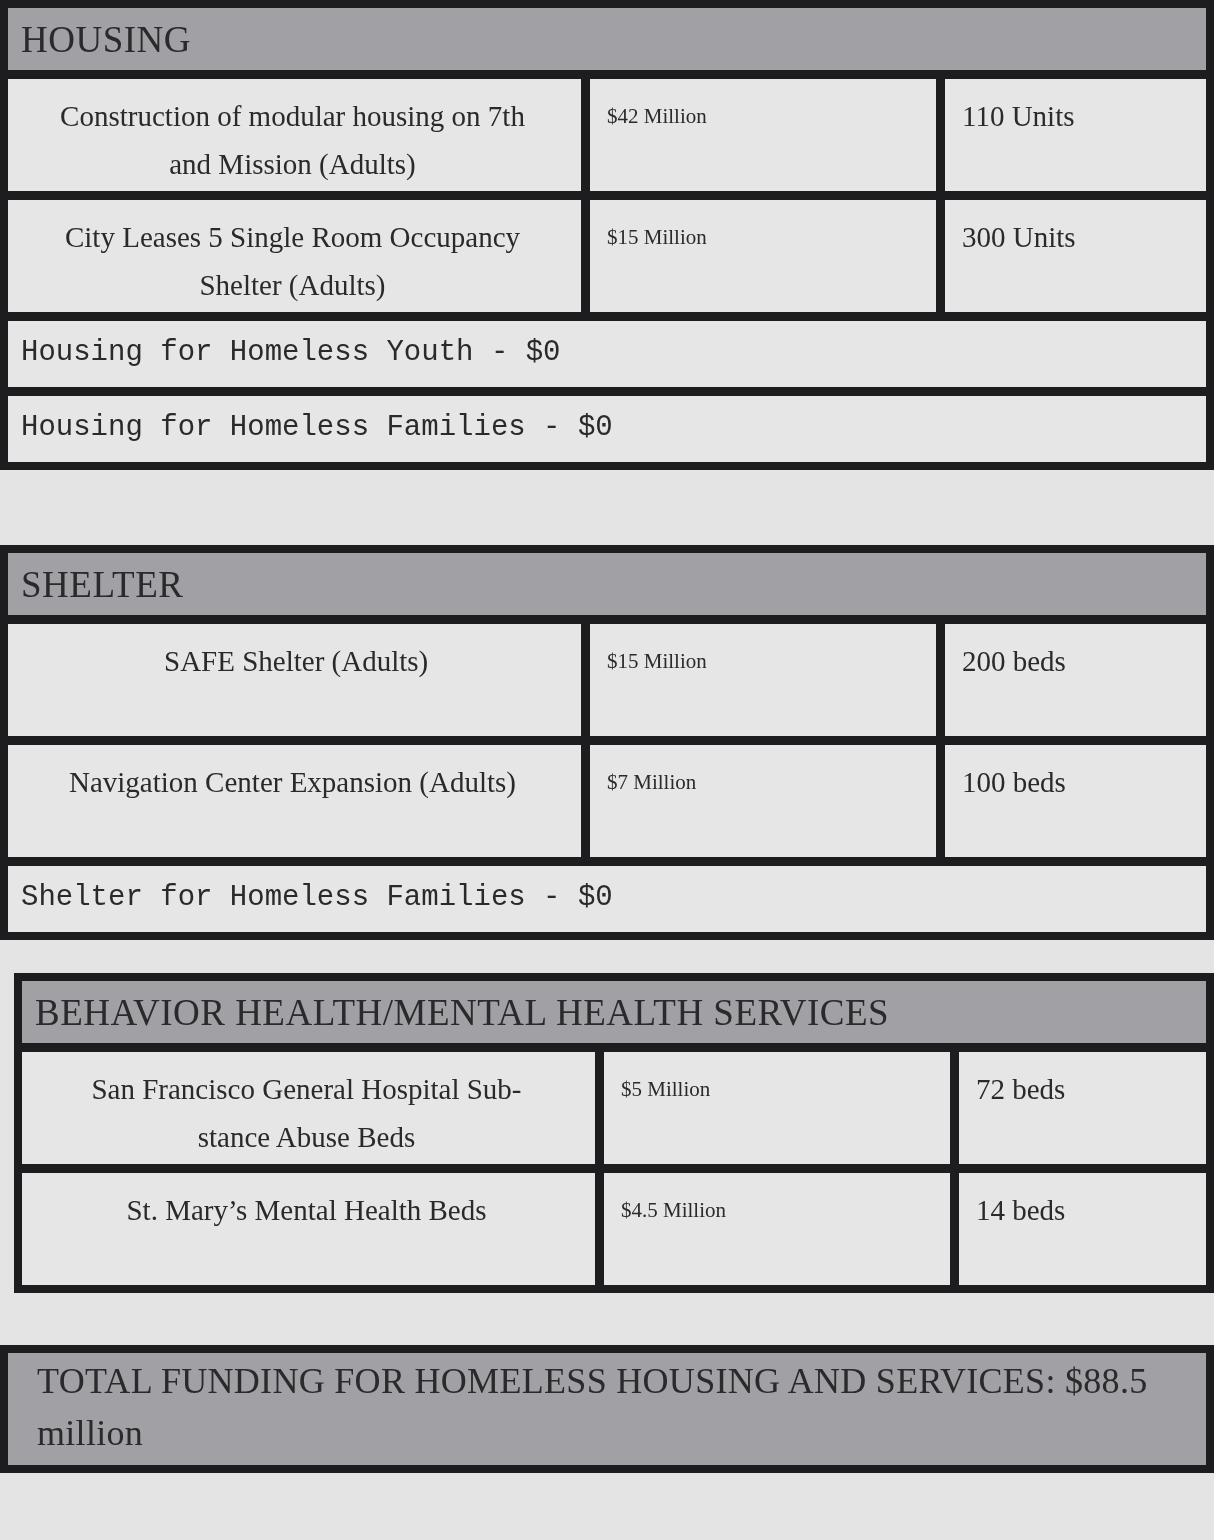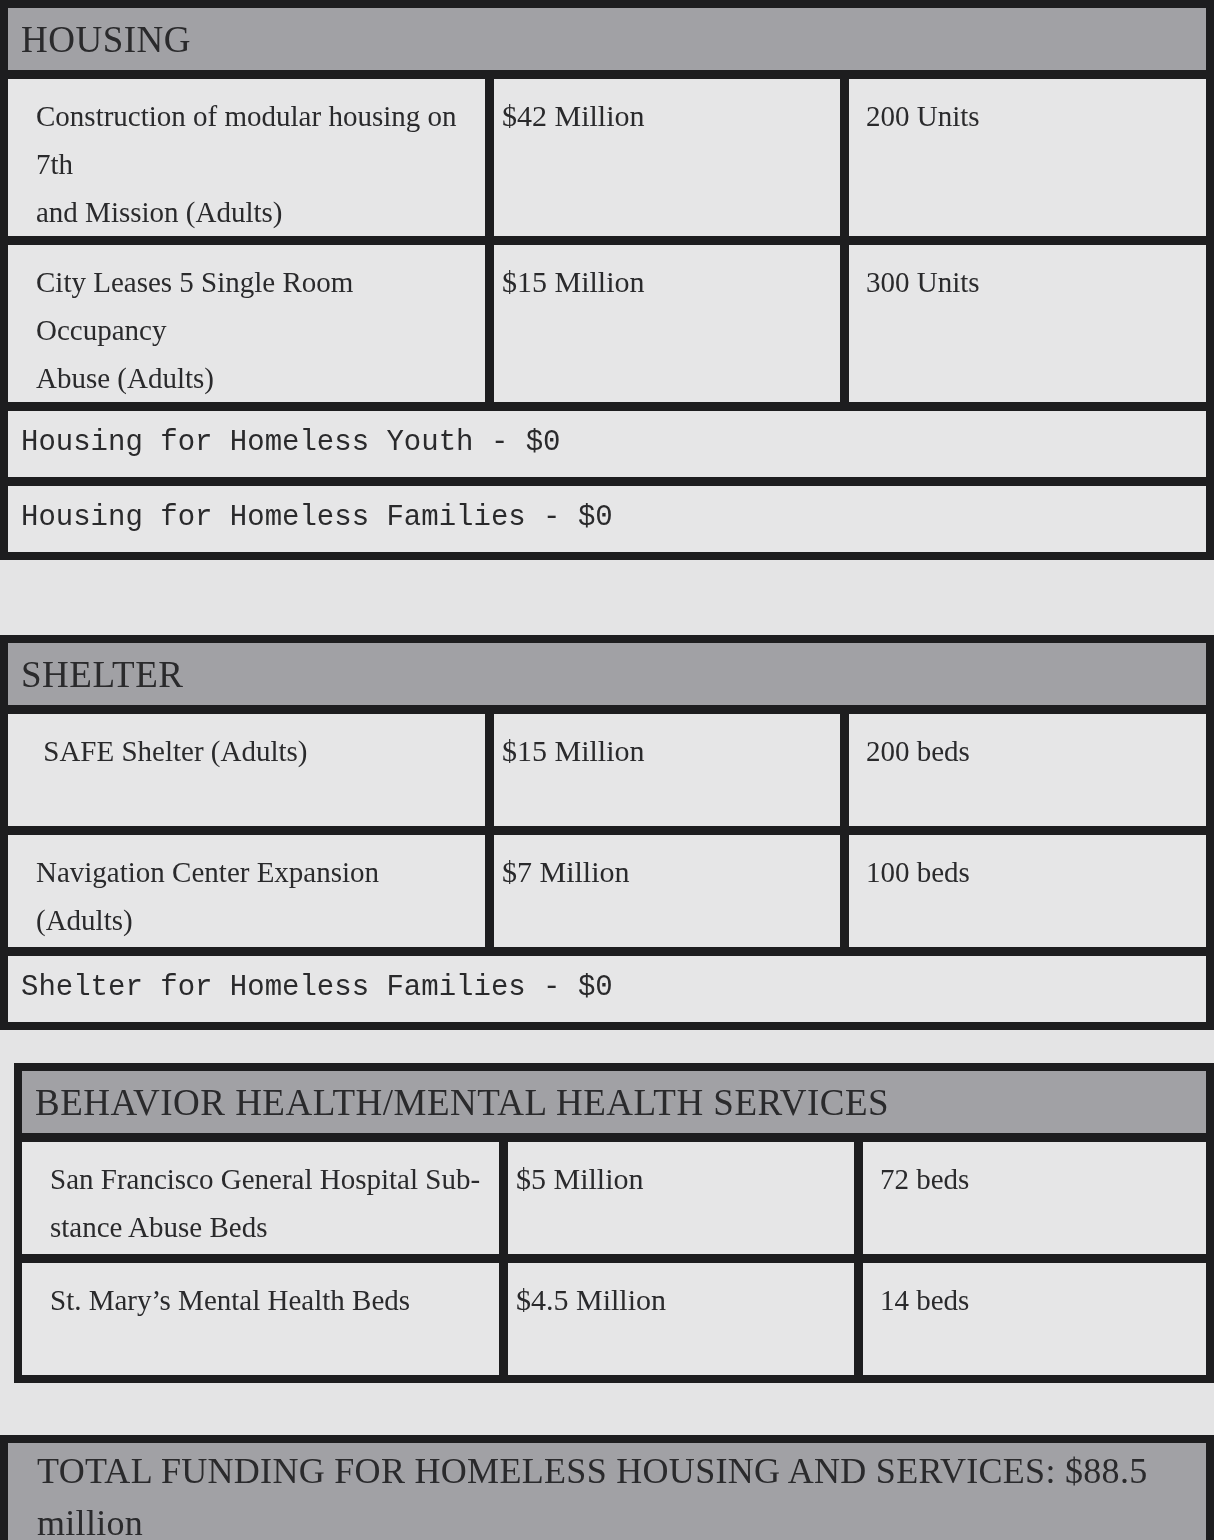--- a/index.html
+++ b/index.html
@@ -26,29 +26,30 @@
     background: #a1a1a5;
     min-height: 62px;
     padding: 8px 13px;
     display: flex;
     align-items: center;
     font-size: 37px;
     letter-spacing: 0.5px;
   }
   .row3 { display: flex; gap: 9px; }
   .c-name {
-    width: 477px;
+    width: 573px;
     min-height: 112px;
-    padding: 13px 16px 0 28px;
+    padding: 13px 16px 0 12px;
+    text-align: center;
   }
   .c-fund {
     width: 346px;
     min-height: 112px;
-    padding: 13px 16px 0 8px;
-    font-size: 30px;
+    padding: 13px 16px 0 17px;
+    font-size: 21px;
     line-height: 48px;
   }
   .c-cap {
     flex: 1;
     min-height: 112px;
     padding: 13px 16px 0 17px;
     font-size: 29px;
     line-height: 48px;
   }
   .ln {
@@ -83,27 +84,27 @@
   <div class="cell hdr">
     <span>HOUSING</span>
   </div>
 
   <div class="row3">
     <div class="cell c-name">
       <div class="ln">Construction of modular housing on 7th</div>
       <div class="ln">and Mission (Adults)</div>
     </div>
     <div class="cell c-fund">$42 Million</div>
-    <div class="cell c-cap">200 Units</div>
+    <div class="cell c-cap">110 Units</div>
   </div>
 
   <div class="row3">
     <div class="cell c-name">
       <div class="ln">City Leases 5 Single Room Occupancy</div>
-      <div class="ln">Abuse (Adults)</div>
+      <div class="ln">Shelter (Adults)</div>
     </div>
     <div class="cell c-fund">$15 Million</div>
     <div class="cell c-cap">300 Units</div>
   </div>
 
   <div class="cell cell-full">Housing for Homeless Youth - $0</div>
   <div class="cell cell-full">Housing for Homeless Families - $0</div>
 </section>
 
 <section class="tbl gap-lg">

